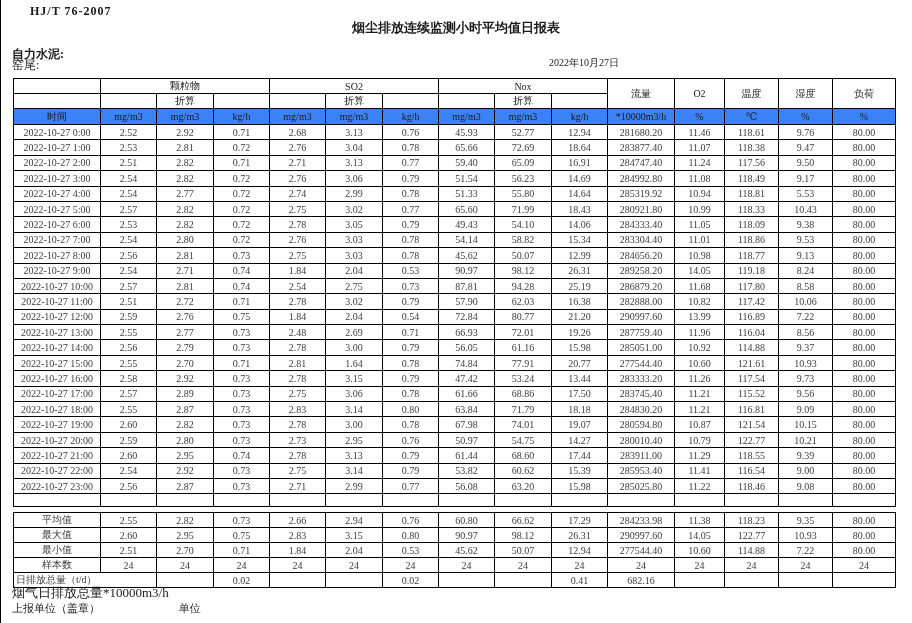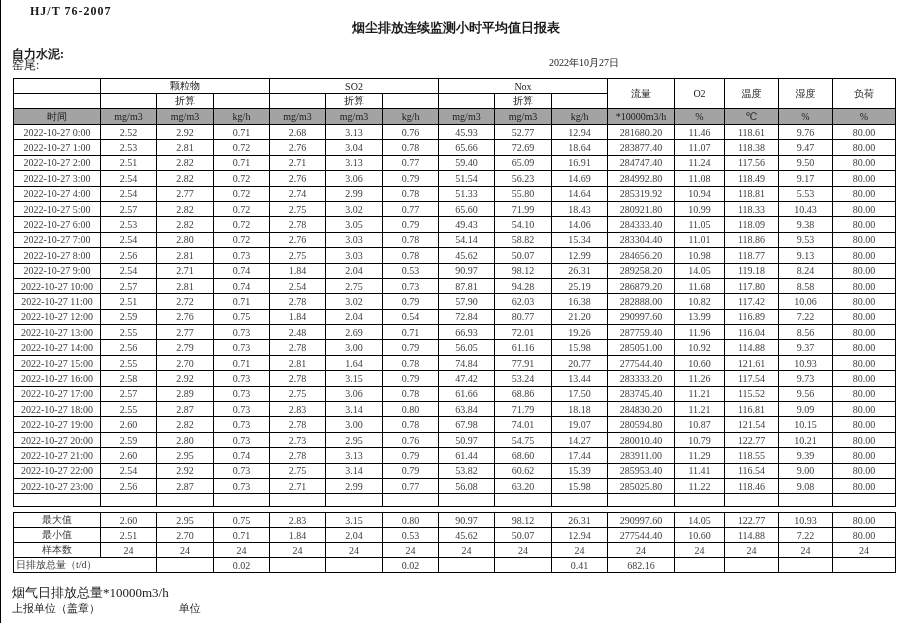--- a/index.html
+++ b/index.html
@@ -14,21 +14,21 @@
   .report-title{position:absolute;left:0;right:0;top:19px;text-align:center;font-size:13px;font-weight:bold;color:#1a1a1a;}
   .company{position:absolute;left:12px;top:46px;font-size:12px;font-weight:bold;color:#1a1a1a;}
   .location{position:absolute;left:12px;top:57px;font-size:12px;font-weight:normal;color:#1a1a1a;text-align:right;}
   .report-date{position:absolute;left:549px;top:56px;font-size:10px;color:#1a1a1a;}
 
   table{border-collapse:collapse;table-layout:fixed;margin-left:13px;width:882px;}
   td{border:1px solid #000;text-align:center;vertical-align:middle;
      font-size:10px;padding:0;overflow:hidden;white-space:nowrap;color:#3c3c3c;}
   .hdr td{color:#1a1a1a;}
   tr.r1 td,tr.r2 td{height:13px;}
-  tr.units td{height:15px;background:#a3a3a3;}
+  tr.units td{height:15px;background:#3b82f6;}
   tr.data-row td{height:14.4px;}
   tr.blank-row td{height:12px;}
   tr.sum-row td{height:13.6px;}
   tr.total-row td{height:12px;}
   .label-cell{text-align:center;}
   .total-label{text-align:left;padding-left:2px;}
   .footer-note{position:absolute;left:12px;top:584px;font-size:13px;color:#1a1a1a;}
   .footer-sign{position:absolute;left:12px;top:601px;font-size:11px;color:#1a1a1a;}
   .footer-sign .unit{margin-left:76px;text-align:right;}
 </style>
@@ -549,20 +549,37 @@
     <col style="width:57px">
       <col style="width:56px">
       <col style="width:67px">
       <col style="width:50px">
     <col style="width:54px">
       <col style="width:54px">
       <col style="width:63px">
   </colgroup>
   <tbody>
       <tr class="sum-row">
+        <td class="label-cell">平均值</td>
+        <td>2.55</td>
+        <td>2.82</td>
+        <td>0.73</td>
+        <td>2.66</td>
+        <td>2.94</td>
+        <td>0.76</td>
+        <td>60.80</td>
+        <td>66.62</td>
+        <td>17.29</td>
+        <td>284233.98</td>
+        <td>11.38</td>
+        <td>118.23</td>
+        <td>9.35</td>
+        <td>80.00</td>
+      </tr>
+      <tr class="sum-row">
         <td class="label-cell">最大值</td>
         <td>2.60</td>
         <td>2.95</td>
         <td>0.75</td>
         <td>2.83</td>
         <td>3.15</td>
         <td>0.80</td>
         <td>90.97</td>
         <td>98.12</td>
         <td>26.31</td>

